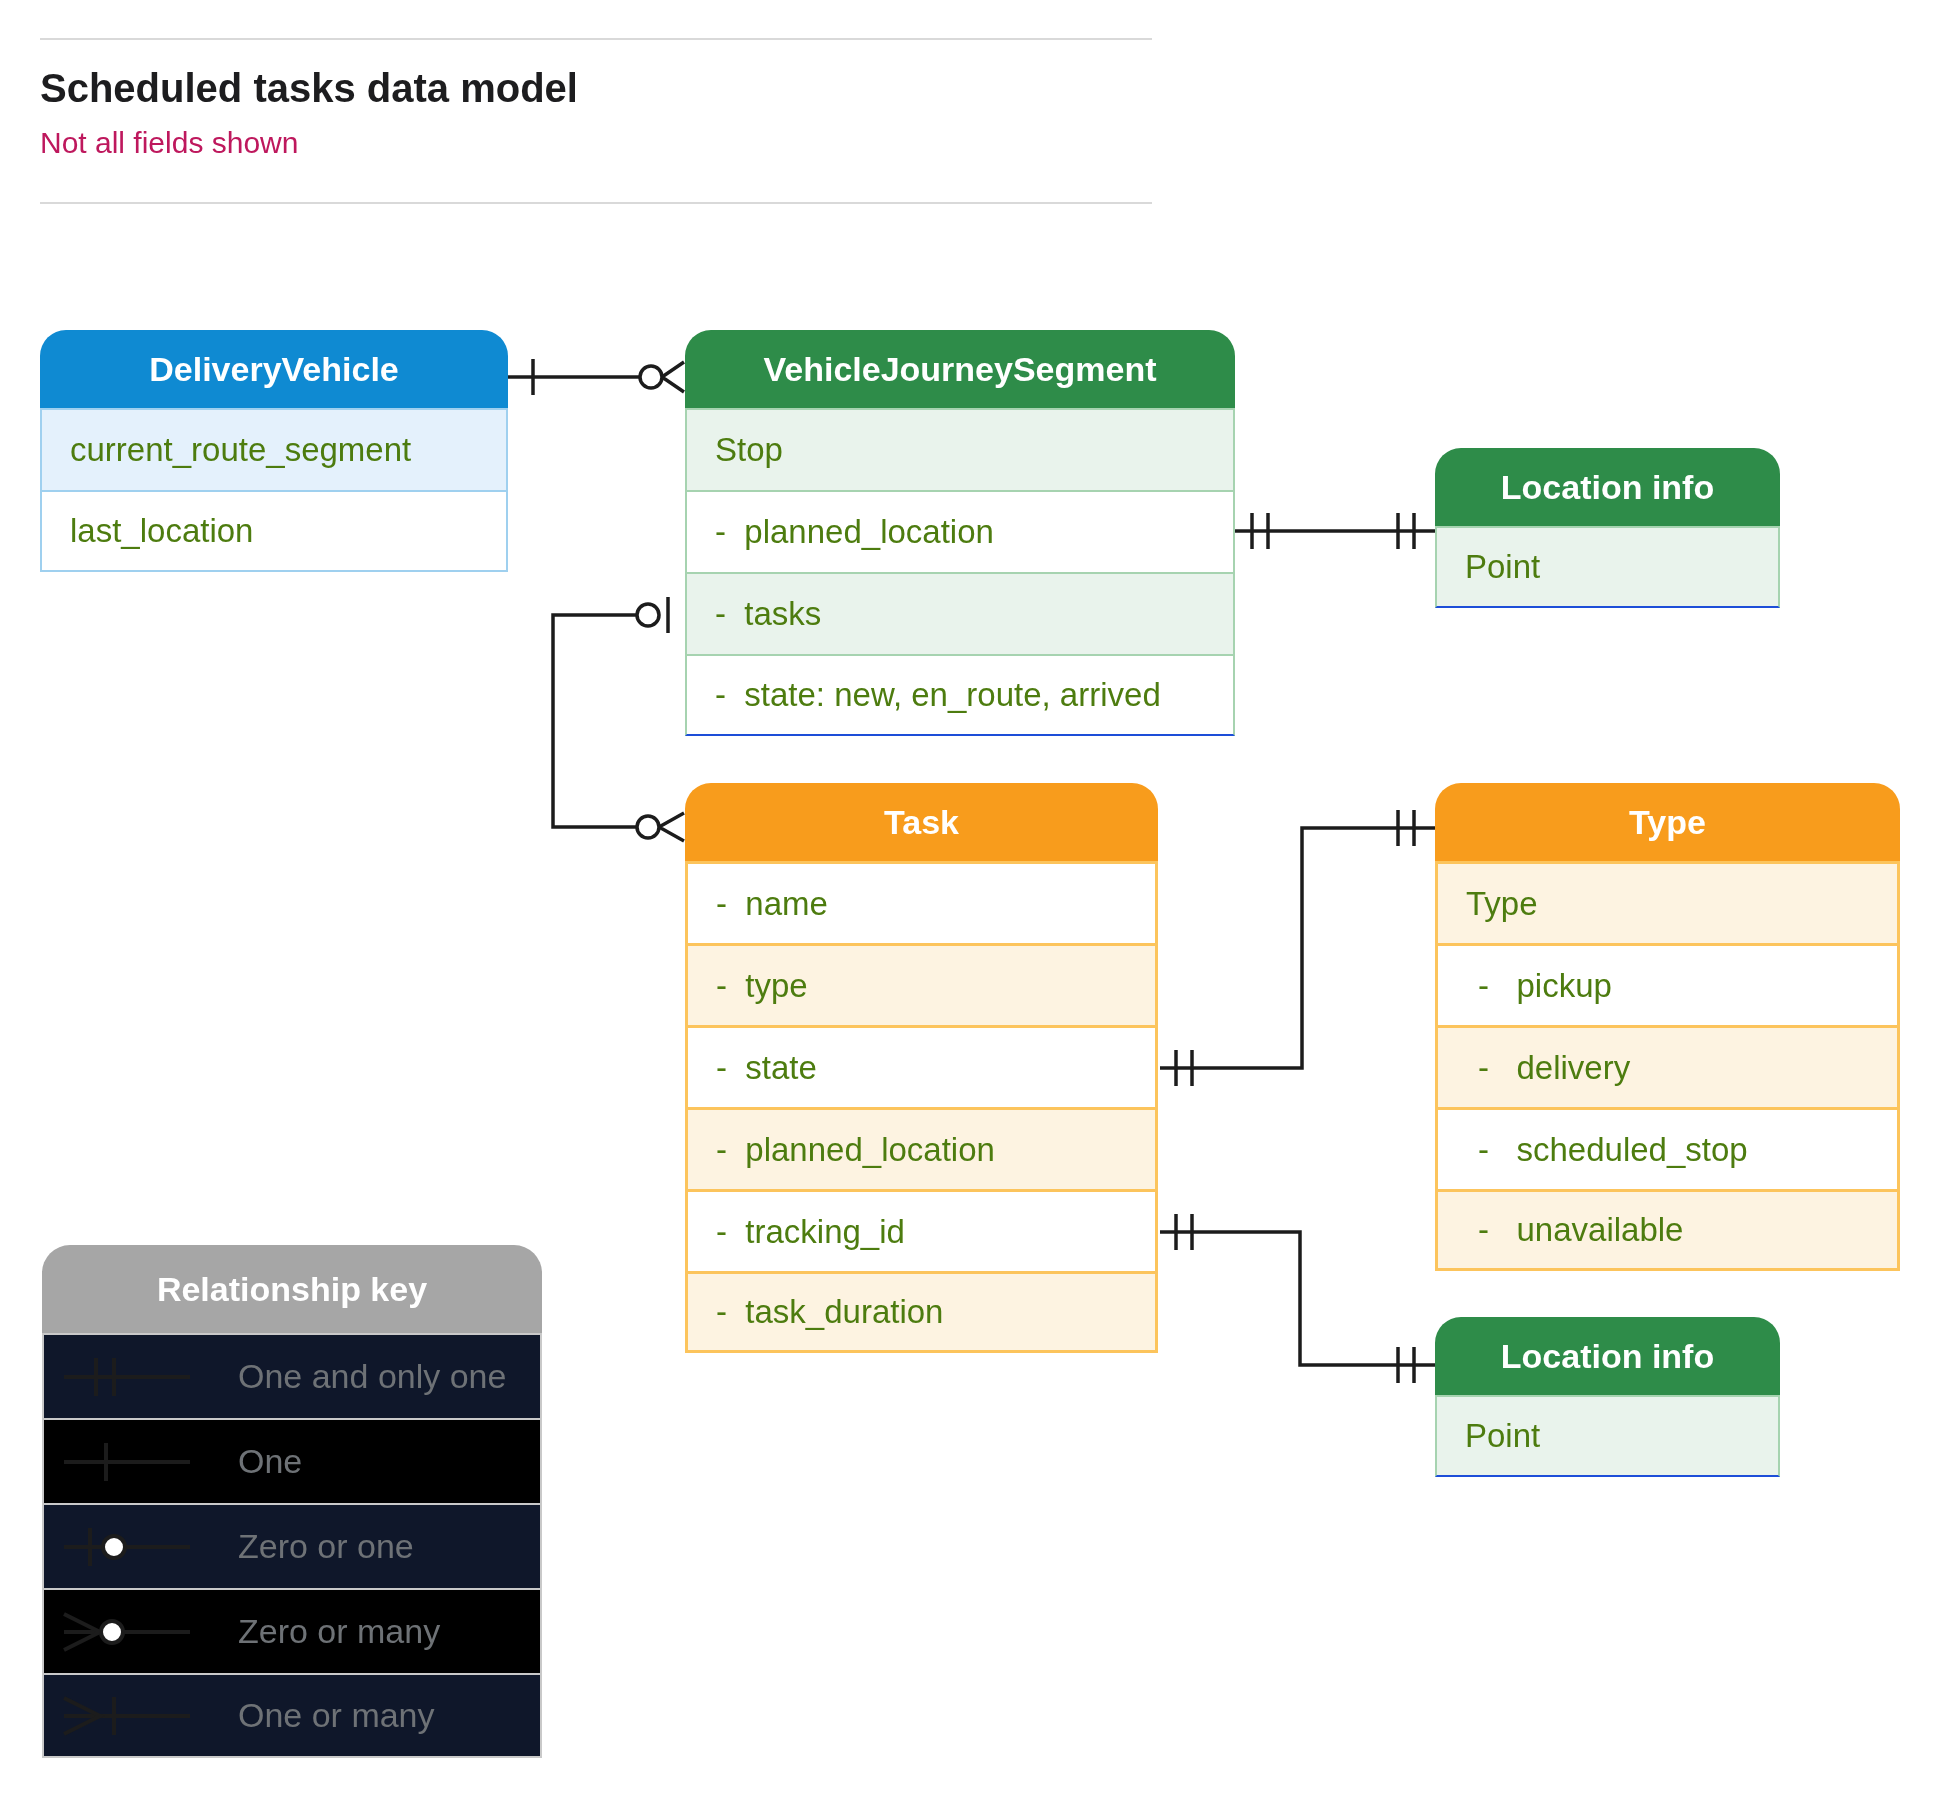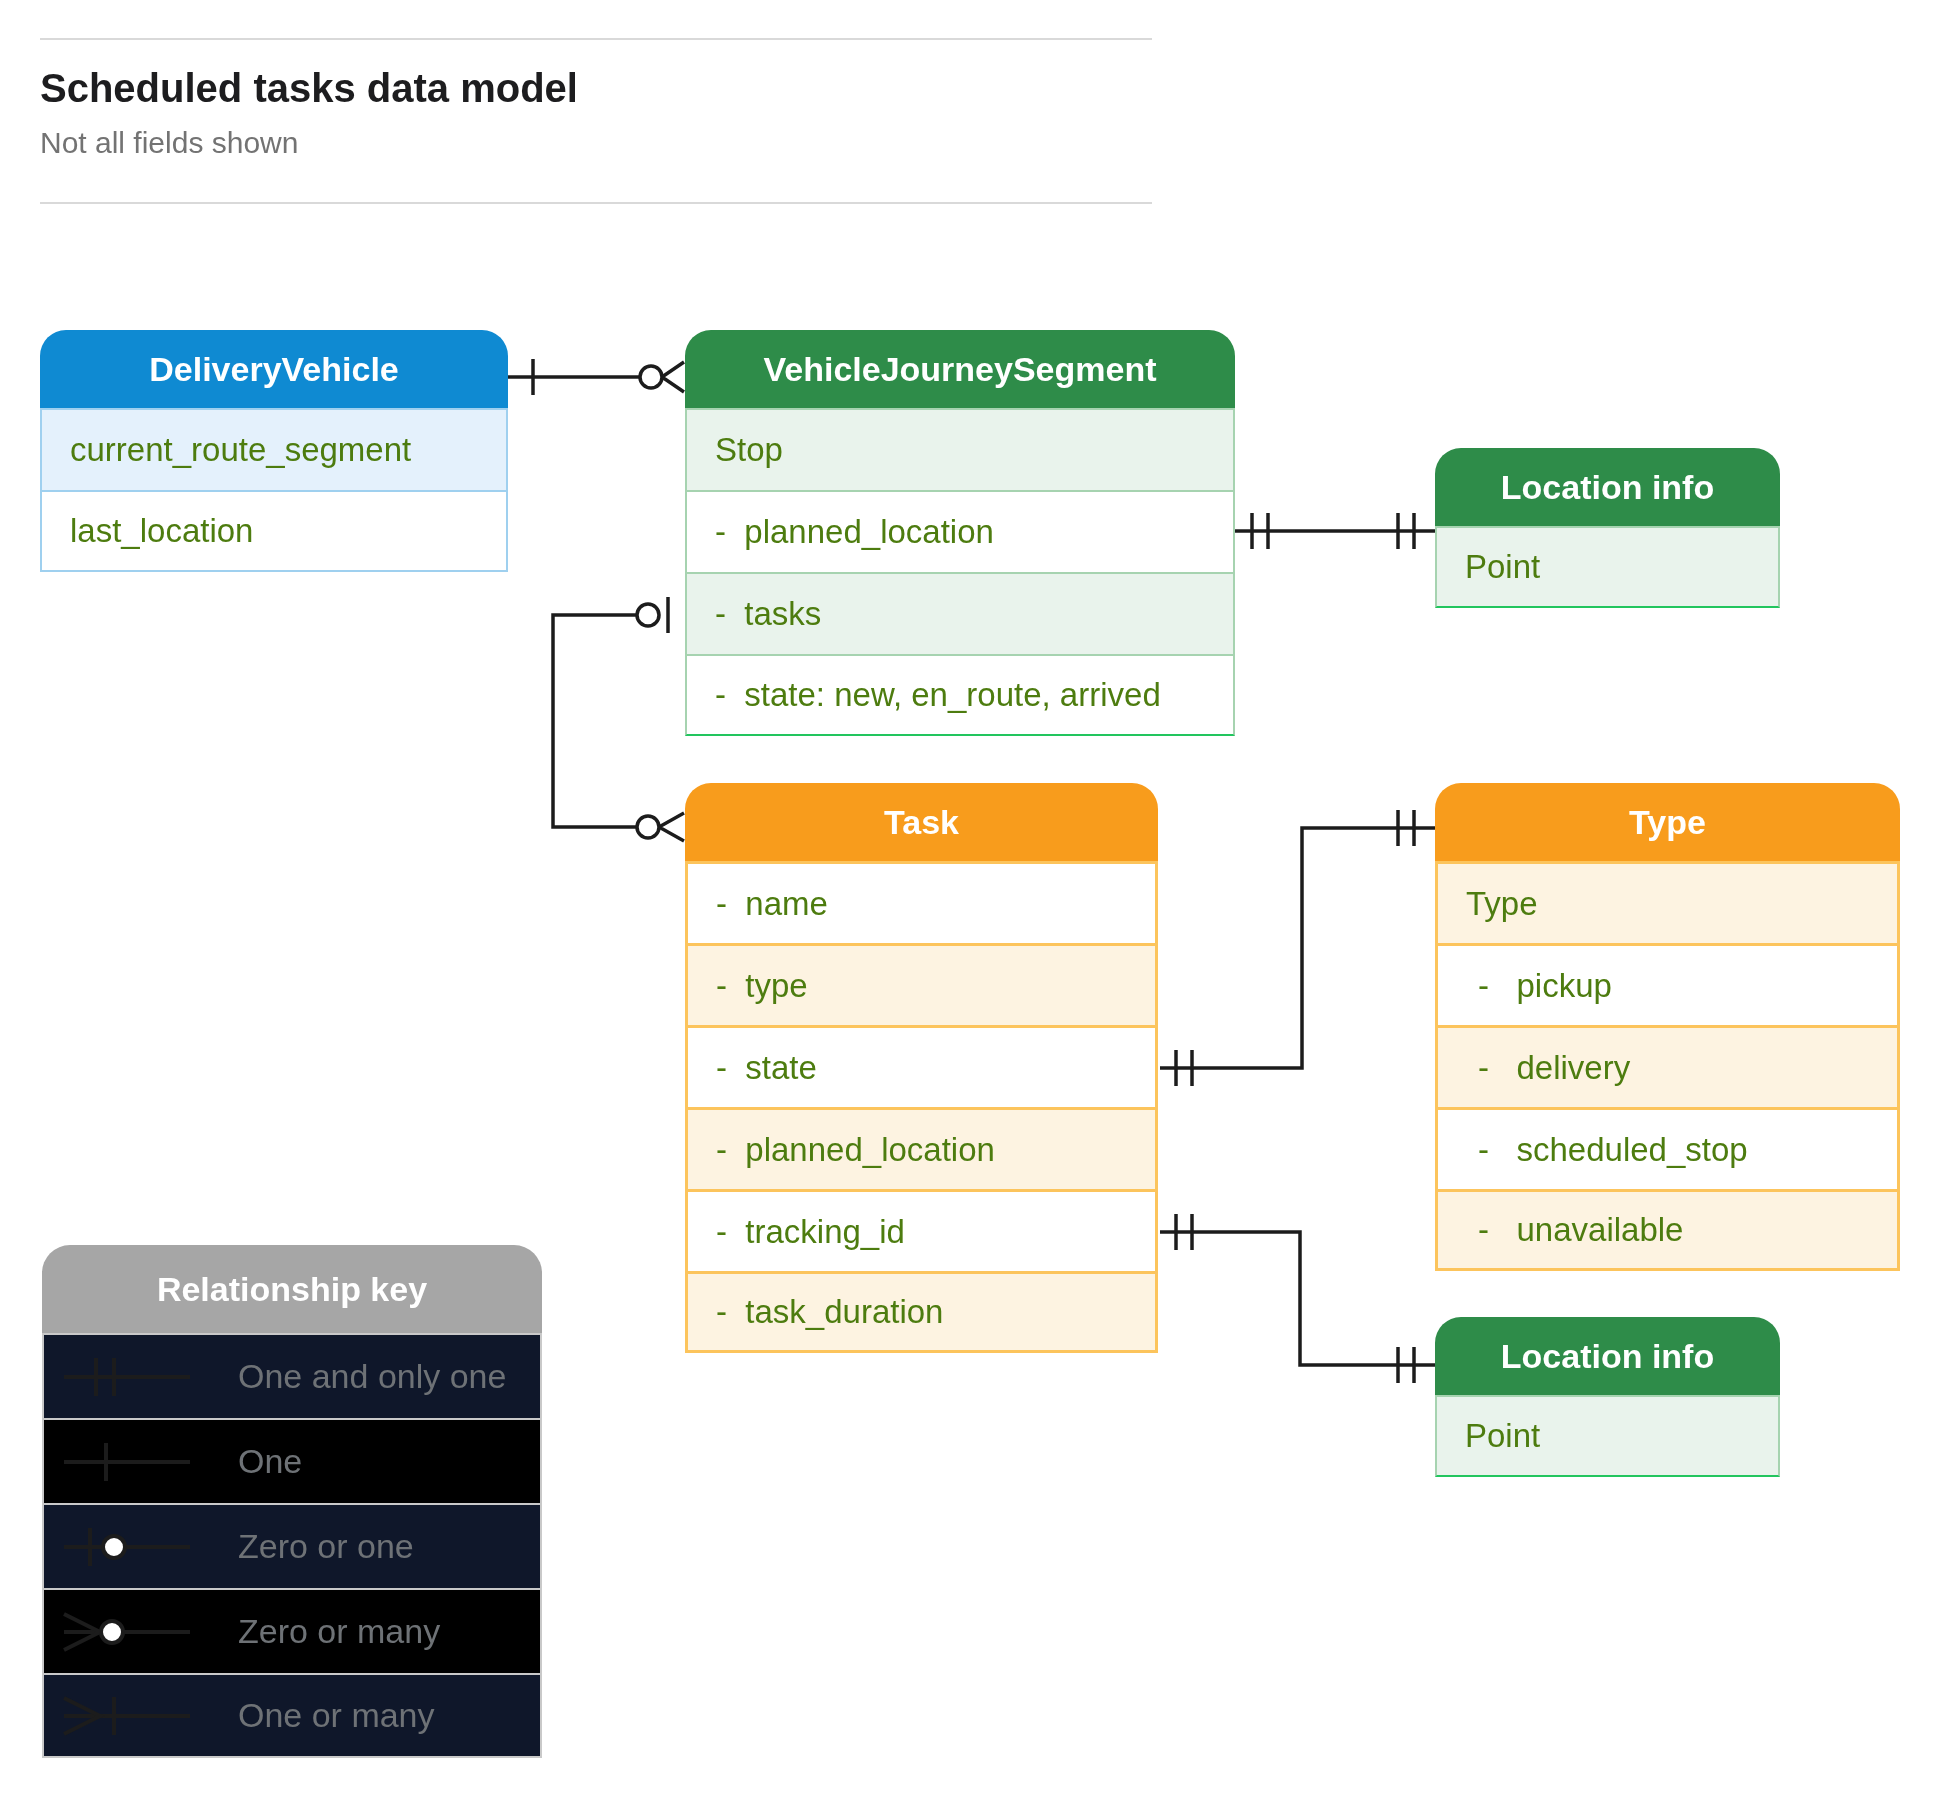--- a/index.html
+++ b/index.html
@@ -1,42 +1,42 @@
 <!DOCTYPE html>
 <html><head>
 <meta charset="utf-8">
 <style>
   html,body { margin:0; padding:0; background:#ffffff; }
   body { font-family:"Liberation Sans", sans-serif; }
   .canvas { position:relative; width:1940px; height:1805px; background:#ffffff; overflow:hidden; }
 
   .rule { position:absolute; left:40px; width:1112px; height:2px; background:#d9d9d9; }
   .page-title { position:absolute; left:40px; top:66px; font-size:40px; font-weight:bold; color:#1d1d1f; letter-spacing:0px; }
-  .page-subtitle { position:absolute; left:40px; top:126px; font-size:30px; color:#737373; }
+  .page-subtitle { position:absolute; left:40px; top:126px; font-size:30px; color:#be185d; }
 
   .connectors { position:absolute; left:0; top:0; }
   .connectors path { stroke:#1c1c1c; stroke-width:3.5; fill:none; }
   .connectors circle { stroke:#1c1c1c; stroke-width:3.5; fill:#ffffff; }
 
   .entity { position:absolute; border-radius:26px 26px 4px 4px; }
   .e-header { height:78px; display:flex; align-items:center; justify-content:center;
               border-radius:26px 26px 0 0; color:#ffffff; font-size:34px; font-weight:bold; }
   .e-row { height:82px; display:flex; align-items:center; padding-left:28px; box-sizing:border-box;
            background:#ffffff; font-size:33px; color:#4d7c0f; }
   .e-row span { white-space:pre; }
   .e-row.indent { padding-left:40px; }
 
   .theme-blue  .e-header { background:#0f8ad2; }
   .theme-blue  .e-row { border-left:2px solid #9fd0ef; border-right:2px solid #9fd0ef; border-top:2px solid #9fd0ef; }
   .theme-blue  .e-row:last-child { border-bottom:2px solid #9fd0ef; }
   .theme-blue  .e-row.shaded { background:#e4f1fc; }
 
   .theme-green .e-header { background:#2e8c49; }
   .theme-green .e-row { border-left:2px solid #a6d3b0; border-right:2px solid #a6d3b0; border-top:2px solid #a6d3b0;text-align:center; }
-  .theme-green .e-row:last-child { border-bottom:2px solid #22c55e; }
+  .theme-green .e-row:last-child { border-bottom:2px solid #1d4ed8; }
   .theme-green .e-row.shaded { background:#e9f3ec; }
 
   .theme-orange .e-header { background:#f89c1c; }
   .theme-orange .e-row { border-left:3px solid #fcc45c; border-right:3px solid #fcc45c; border-top:3px solid #fcc45c; }
   .theme-orange .e-row:last-child { border-bottom:3px solid #fcc45c; }
   .theme-orange .e-row.shaded { background:#fdf3e1; }
 
   .legend { position:absolute; left:42px; top:1245px; width:500px; border-radius:28px 28px 4px 4px; }
   .legend-header { height:88px; display:flex; align-items:center; justify-content:center;
                    background:#a6a6a6; color:#ffffff; font-size:34px; font-weight:bold; border-radius:28px 28px 0 0; }

